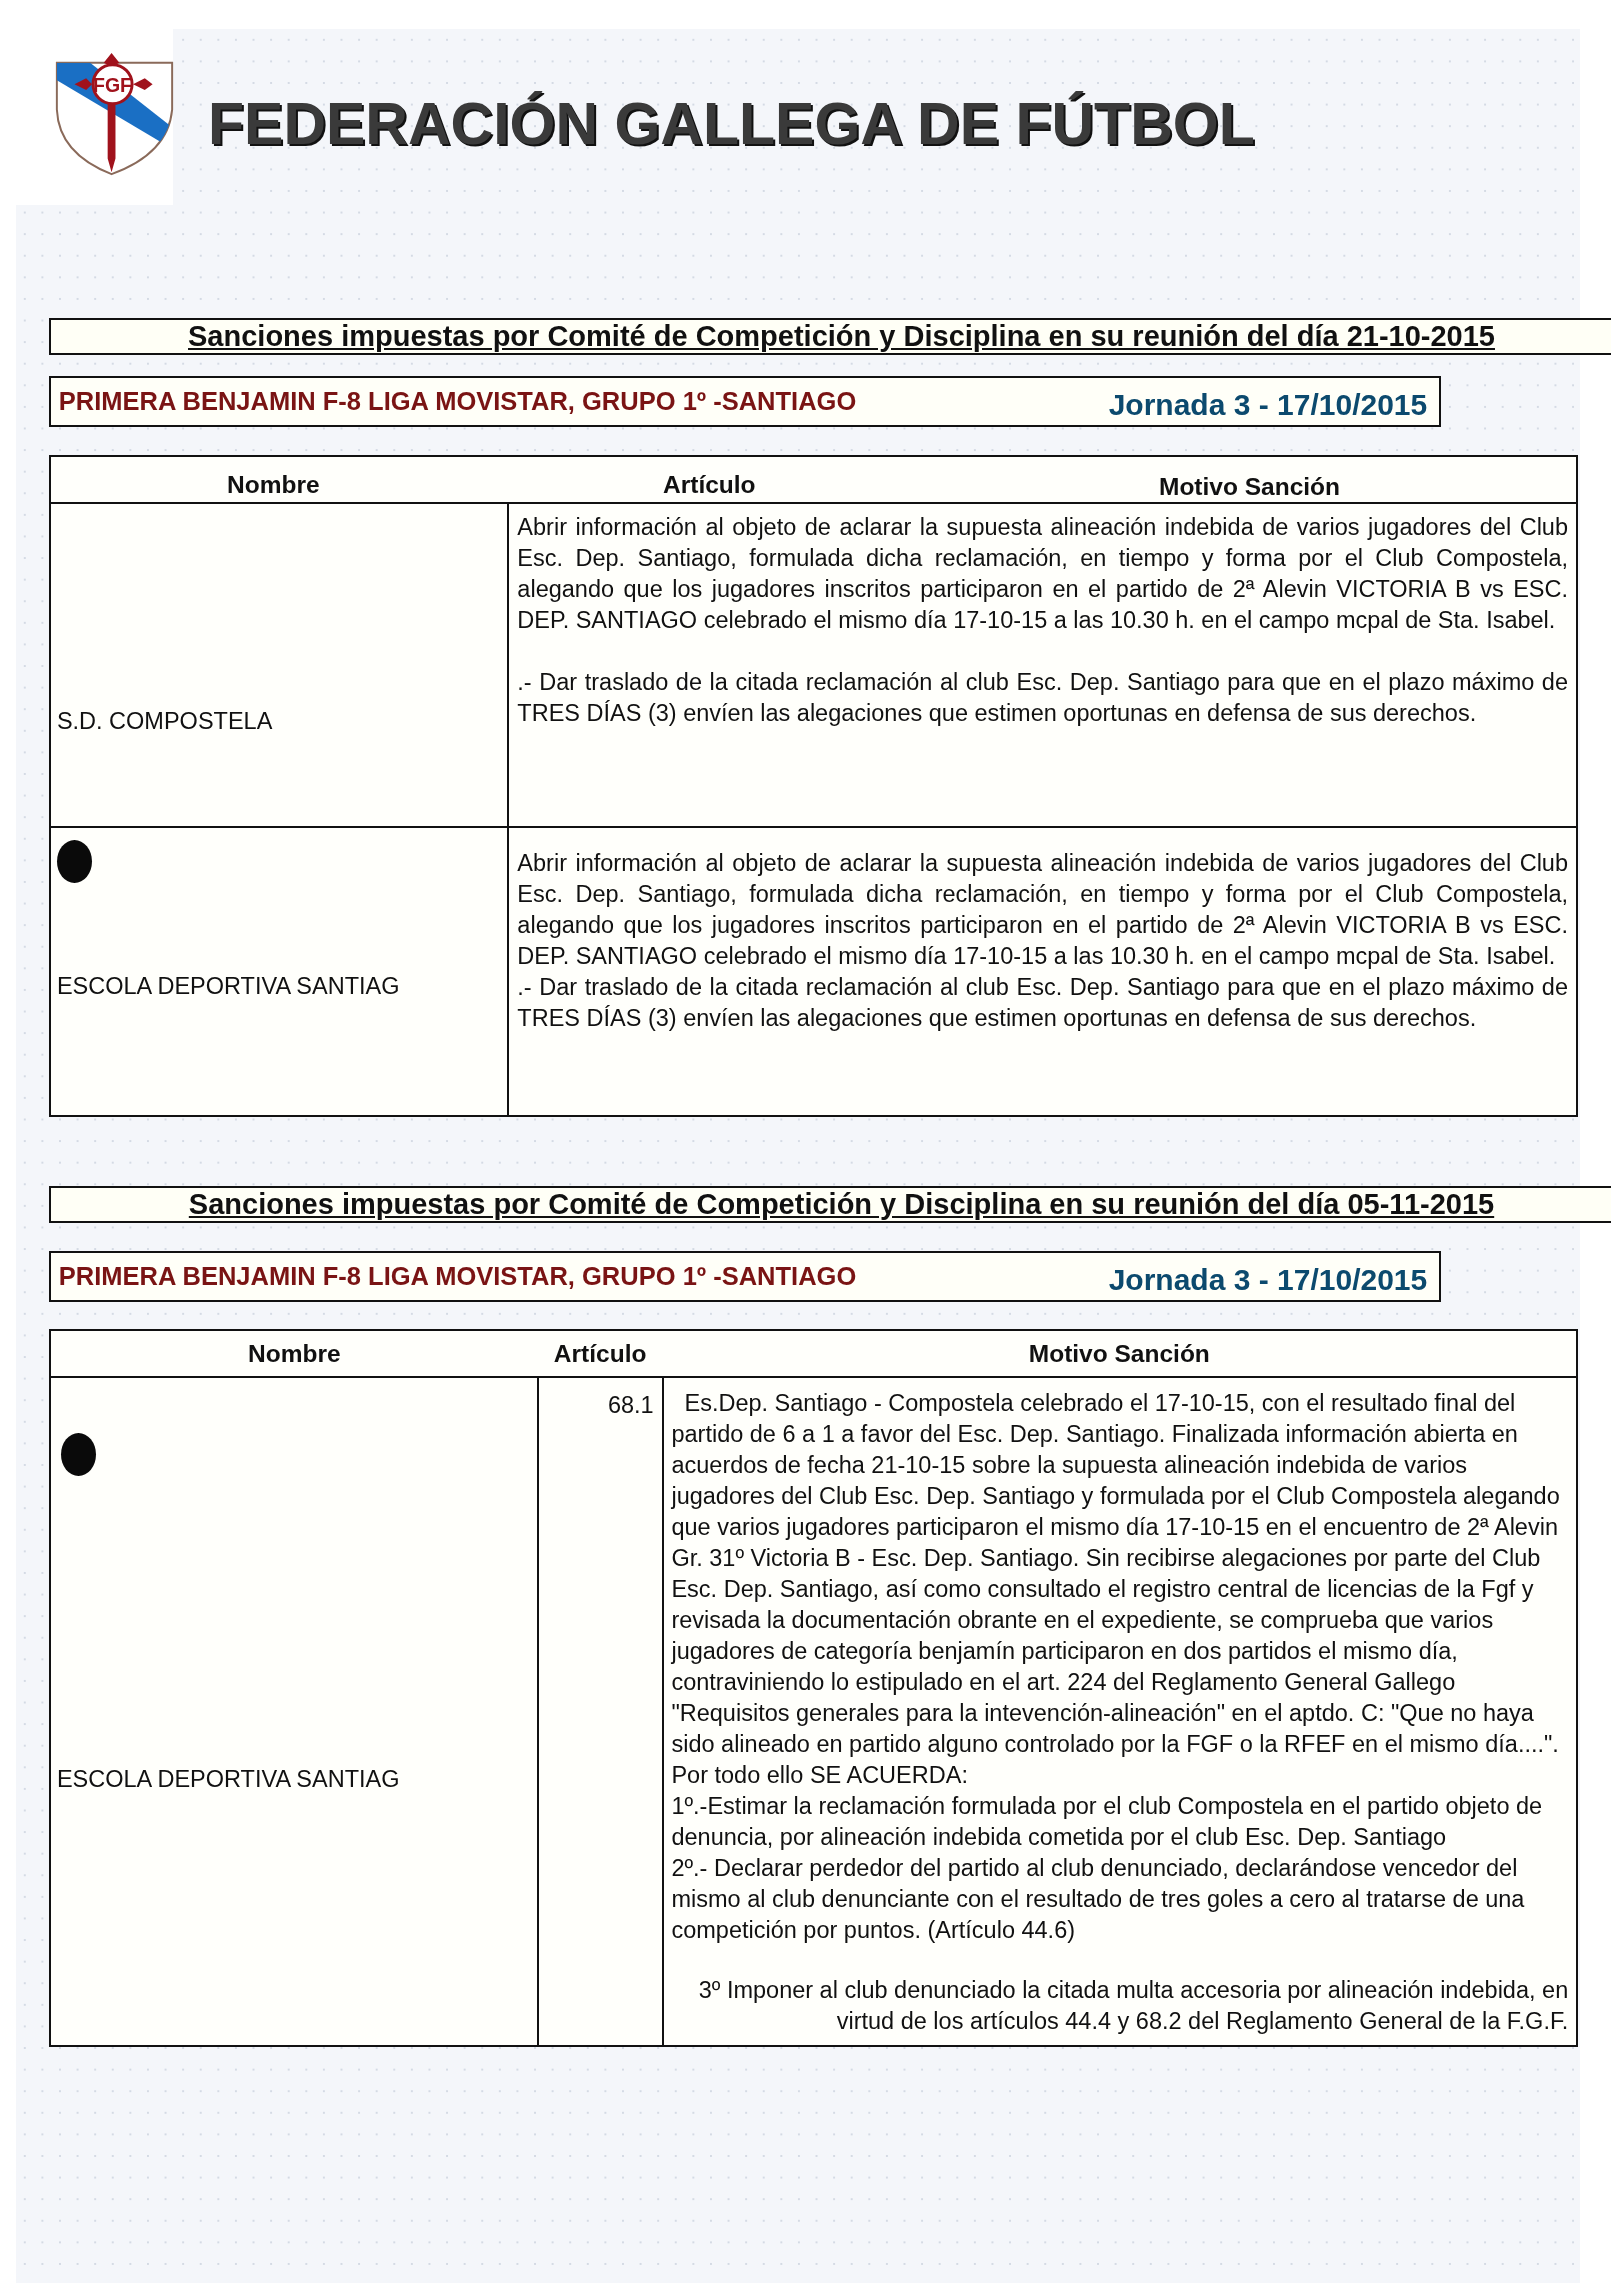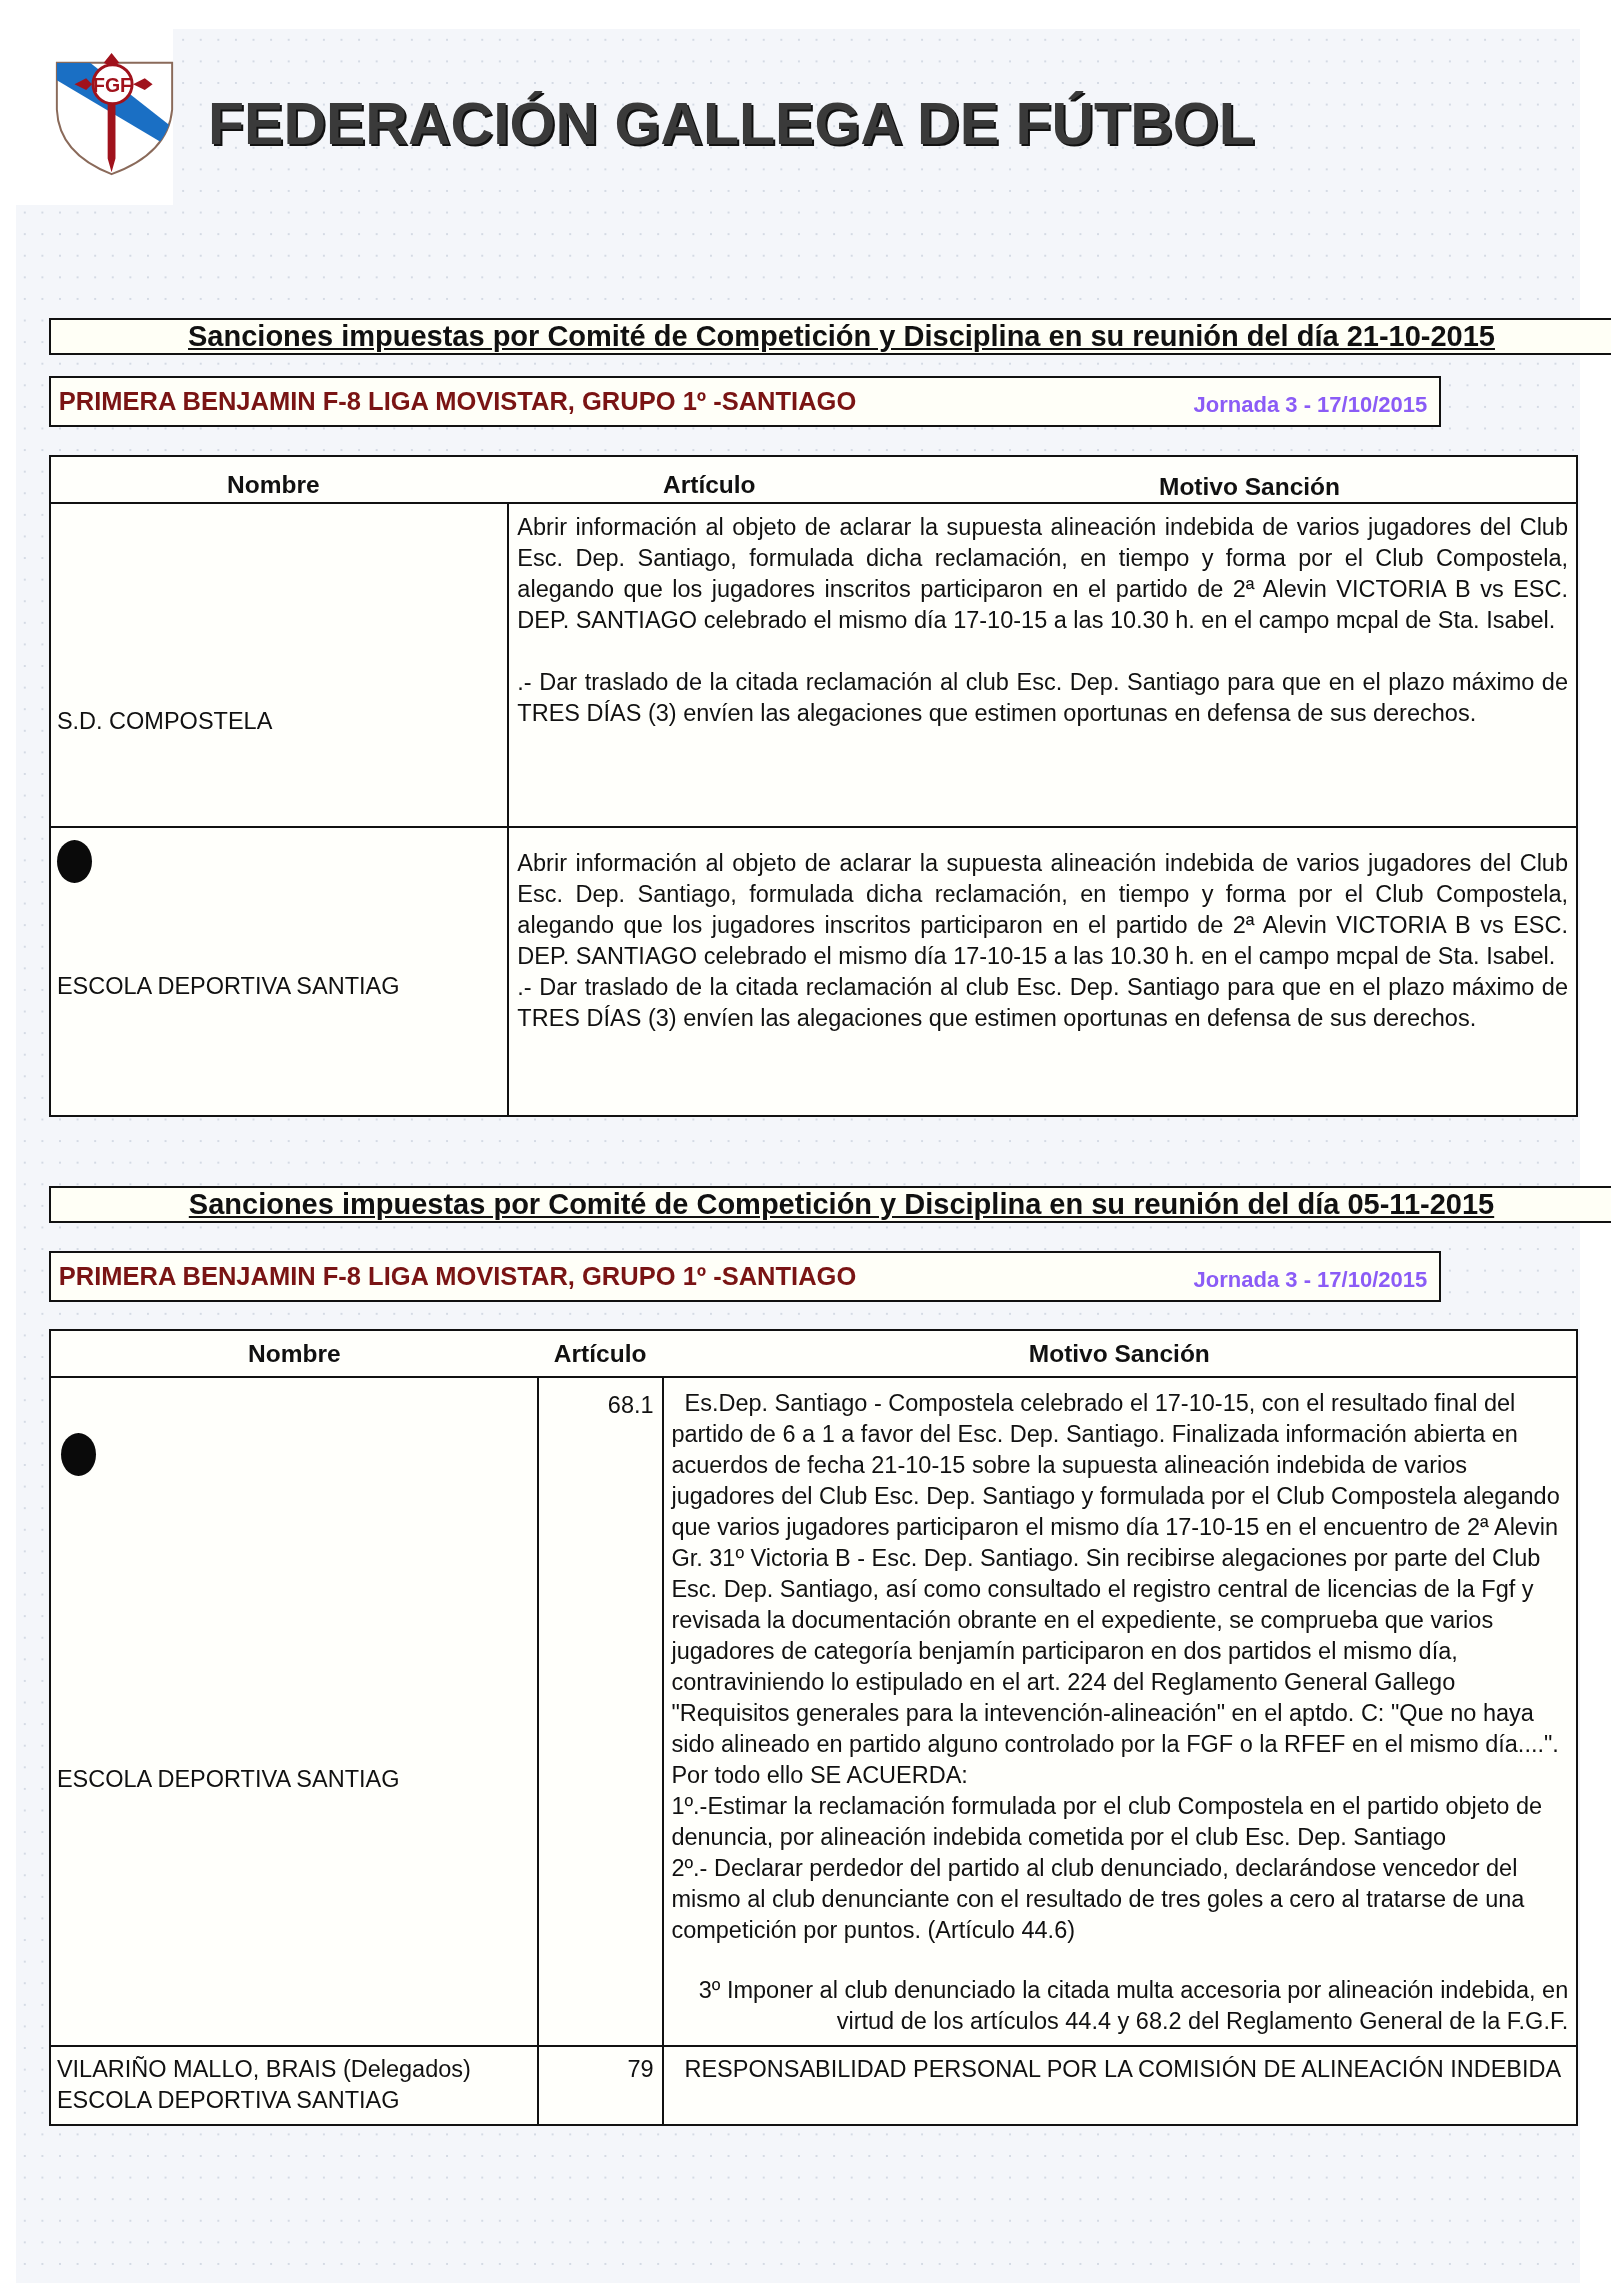--- a/index.html
+++ b/index.html
@@ -39,21 +39,21 @@
   .comp-bar {
     position: absolute; left: 49px; width: 1392px; height: 51px;
     background: #fffff8;
     border: 2.9px solid #111; border-left-width: 2px;
     box-sizing: border-box;
     display: flex; align-items: center; justify-content: space-between;
     padding: 0 11.8px 0 7.8px;
     font-weight: bold; color: #7a1414;
   }
   .comp-bar .comp-name { font-size: 25.5px; }
-  .comp-bar .jornada { font-size: 22px; color: #8b5cf6; margin-top: 7.8px; }
+  .comp-bar .jornada { font-size: 30px; color: #0c4a6e; margin-top: 7.8px; }
   table.sanctions {
     position: absolute; left: 49px; border-collapse: collapse;
     background: #fffffb;
     font-size: 23.5px; line-height: 31px;
   }
   table.sanctions th {
     font-weight: bold; font-size: 24.5px; text-align: center;
     height: 45px; padding: 0; border-bottom: 2.9px solid #111;
   }
   table.sanctions td { border: 2px solid #111; vertical-align: top; padding: 8px; }
@@ -155,25 +155,15 @@
       <span class="name-text" style="top:386px;">ESCOLA DEPORTIVA SANTIAG</span>
     </td>
     <td class="art-cell">68.1</td>
     <td class="motivo" style="padding:9.8px 7.8px 7.8px 7.8px; text-align:left;">
       <p>&nbsp;&nbsp;Es.Dep. Santiago - Compostela celebrado el 17-10-15, con el resultado final del partido de 6 a 1 a favor del Esc. Dep. Santiago. Finalizada información abierta en acuerdos de fecha 21-10-15 sobre la supuesta alineación indebida de varios jugadores del Club Esc. Dep. Santiago y formulada por el Club Compostela alegando que varios jugadores participaron el mismo día 17-10-15 en el encuentro de 2ª Alevin Gr. 31º Victoria B - Esc. Dep. Santiago. Sin recibirse alegaciones por parte del Club Esc. Dep. Santiago, así como consultado el registro central de licencias de la Fgf y revisada la documentación obrante en el expediente, se comprueba que varios jugadores de categoría benjamín participaron en dos partidos el mismo día, contraviniendo lo estipulado en el art. 224 del Reglamento General Gallego "Requisitos generales para la intevención-alineación" en el aptdo. C: "Que no haya sido alineado en partido alguno controlado por la FGF o la RFEF en el mismo día....". Por todo ello SE ACUERDA:</p>
       <p>1º.-Estimar la reclamación formulada por el club Compostela en el partido objeto de denuncia, por alineación indebida cometida por el club Esc. Dep. Santiago</p>
       <p>2º.- Declarar perdedor del partido al club denunciado, declarándose vencedor del mismo al club denunciante con el resultado de tres goles a cero al tratarse de una competición por puntos. (Artículo 44.6)</p>
       <p style="margin-top:29px;text-align:right;">3º Imponer al club denunciado la citada multa accesoria por alineación indebida, en virtud de los artículos 44.4 y 68.2 del Reglamento General de la F.G.F.</p>
     </td>
   </tr>
-  <tr>
-    <td style="padding:7.8px 5.9px;">
-      <div>VILARIÑO MALLO, BRAIS (Delegados)</div>
-      <div>ESCOLA DEPORTIVA SANTIAG</div>
-    </td>
-    <td class="art-cell" style="padding-top:7.8px !important;">79</td>
-    <td class="motivo" style="padding:7.8px; text-align:left;">
-      <p>&nbsp;&nbsp;RESPONSABILIDAD PERSONAL POR LA COMISIÓN DE ALINEACIÓN INDEBIDA</p>
-    </td>
-  </tr>
 </tbody>
   </table>
 
 
 </body></html>

